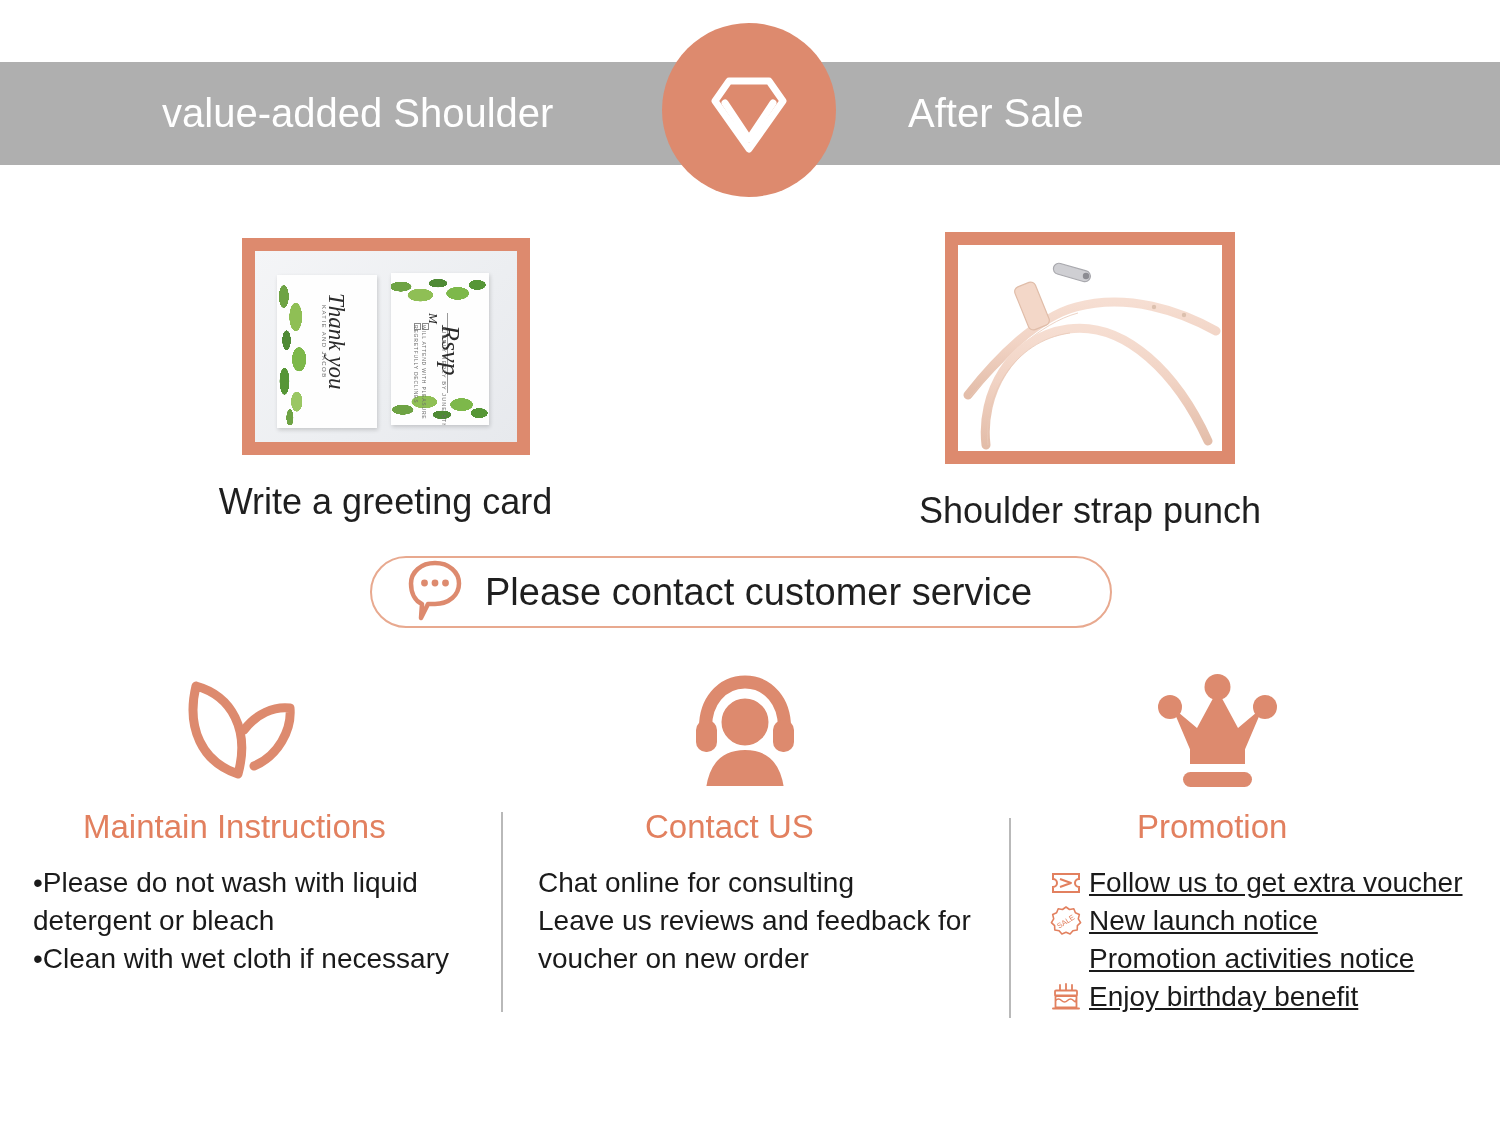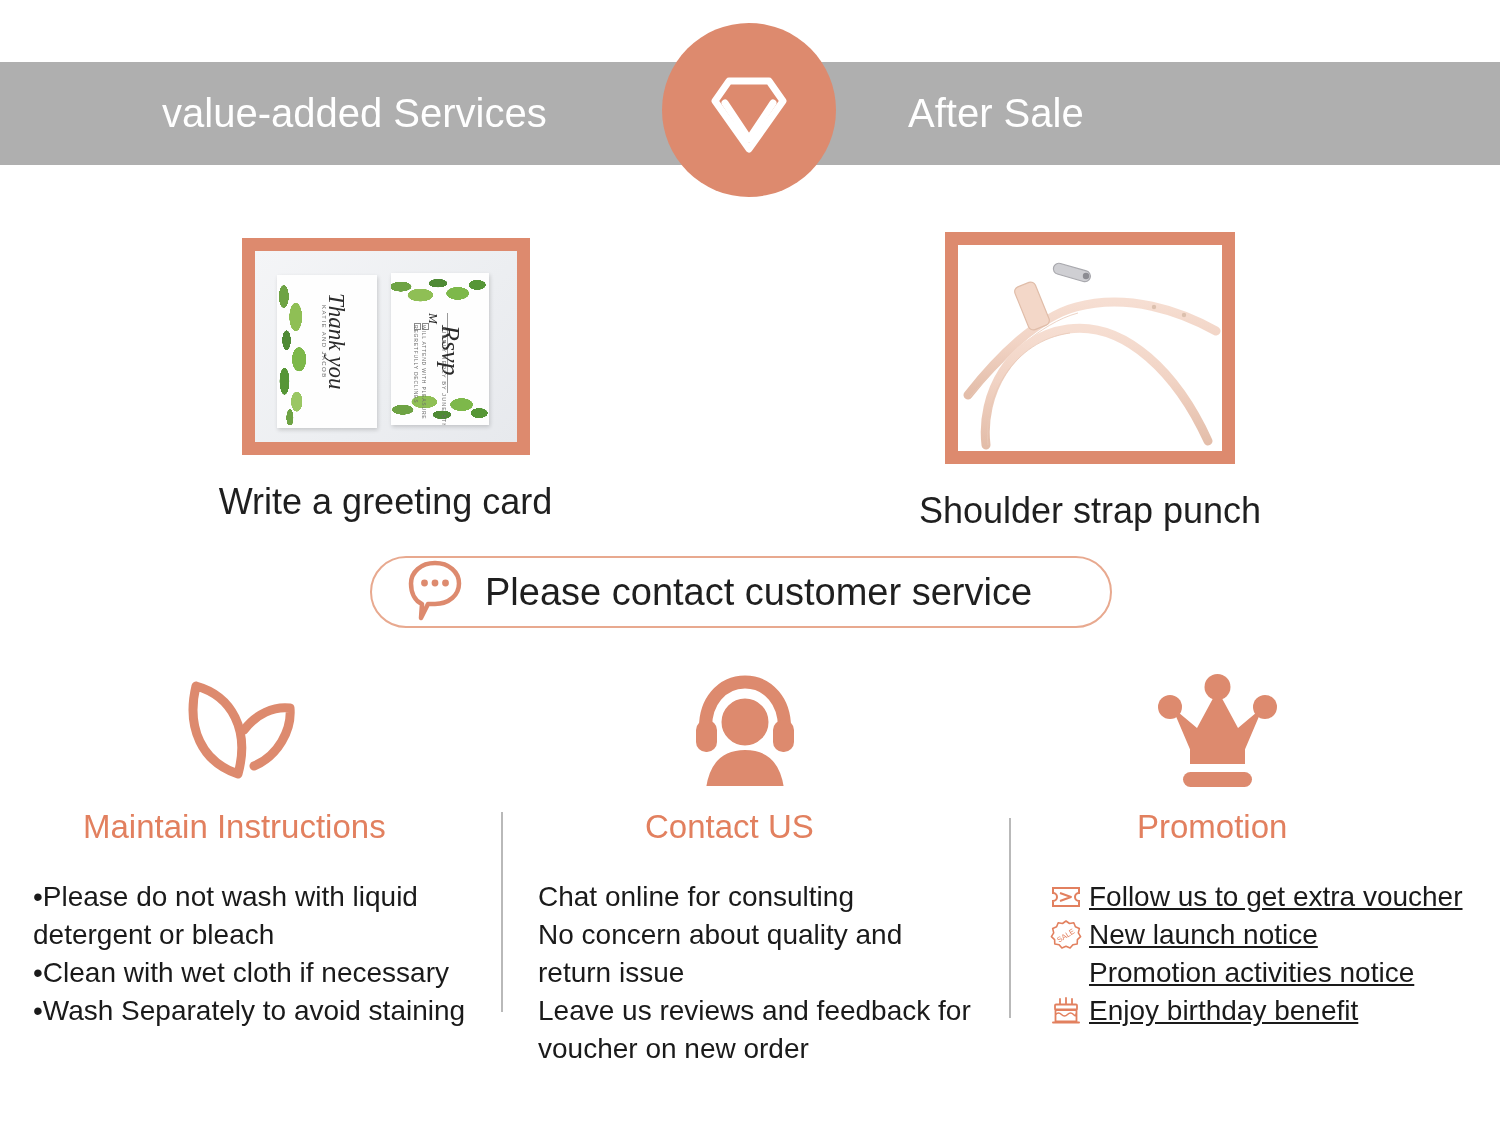--- a/index.html
+++ b/index.html
@@ -177,21 +177,21 @@
   .col-icon { height: 130px; display: flex; align-items: center; justify-content: center; }
   #col-maintain .col-icon { justify-content: flex-start; padding-left: 165px; }
   #col-contact  .col-icon { justify-content: flex-start; padding-left: 190px; }
   #col-member   .col-icon { justify-content: flex-start; padding-left: 125px; }
 
   .col-title {
     font-size: 33px;
     color: #e2805f;
     text-align: center;
     margin-top: 12px;
-    margin-bottom: 32px;
+    margin-bottom: 18px;
     white-space: nowrap;
   }
   #col-maintain .col-title { text-align: left; padding-left: 68px; }
   #col-contact  .col-title { text-align: left; padding-left: 145px; }
   #col-member   .col-title { text-align: left; padding-left: 112px; }
 
   .bullets { font-size: 28px; line-height: 1.36; color: #1a1a1a; }
   #col-maintain .bullets { padding-left: 18px; }
   #col-contact  .bullets { padding-left: 38px; }
   .bullets .line { white-space: normal; }
@@ -214,21 +214,21 @@
     width: 2px;
     background: #b9b9b9;
   }
   #divider-1 { left: 501px;  top: 812px; height: 200px; }
   #divider-2 { left: 1009px; top: 818px; height: 200px; }
 </style>
 </head>
 <body>
 
 <div class="banner">
-  <div class="banner-label left">value-added Services</div>
+  <div class="banner-label left">value-added Shoulder</div>
   <div class="banner-label right">After Sale</div>
 </div>
 
 <div class="logo">
   <span>
     <svg width="112" height="112" viewBox="0 0 112 112" fill="none">
       <path d="M22 44 L36 24 L76 24 L90 44 L56 92 Z" stroke="#ffffff" stroke-width="7" stroke-linejoin="round" fill="none"></path>
       <path d="M32 46 L56 82 L80 46" stroke="#ffffff" stroke-width="7" stroke-linejoin="round" stroke-linecap="round" fill="none"></path>
     </svg>
   </span>
@@ -306,38 +306,36 @@
     <div class="col-icon">
       <svg width="120" height="115" viewBox="0 0 120 115" fill="none">
         <path d="M16 12 C 52 22, 70 56, 58 100 C 22 88, 6 54, 16 12 Z" stroke="#dd8a6e" stroke-width="9" fill="none" stroke-linejoin="round"></path>
         <path d="M64 56 C 76 40, 94 32, 110 34 C 112 56, 98 82, 74 92" stroke="#dd8a6e" stroke-width="9" fill="none" stroke-linejoin="round" stroke-linecap="round"></path>
       </svg>
     </div>
     <div class="col-title">Maintain Instructions</div>
     <div class="bullets">
       <div class="line">•Please do not wash with liquid detergent or bleach</div>
       <div class="line">•Clean with wet cloth if necessary</div>
-      <div class="line">•Wash Separately to avoid staining</div>
     </div>
   </div>
 
   <div class="col" id="col-contact">
     <div class="col-icon">
       <svg width="110" height="115" viewBox="0 0 110 115" fill="none">
         <path d="M16 62 C 12 26, 34 8, 55 8 C 76 8, 98 26, 94 62" stroke="#dd8a6e" stroke-width="13" fill="none" stroke-linecap="round"></path>
         <rect x="6" y="46" width="21" height="32" rx="10" fill="#dd8a6e"></rect>
         <rect x="83" y="46" width="21" height="32" rx="10" fill="#dd8a6e"></rect>
         <circle cx="55" cy="48" r="26" fill="#dd8a6e" stroke="#ffffff" stroke-width="5"></circle>
         <path d="M14 114 C 18 86, 33 74, 55 74 C 77 74, 92 86, 96 114 Z" fill="#dd8a6e" stroke="#ffffff" stroke-width="4"></path>
       </svg>
     </div>
     <div class="col-title">Contact US</div>
     <div class="bullets">
       <div class="line">Chat online for consulting</div>
-      <div class="line">No concern about quality and return issue</div>
       <div class="line">Leave us reviews and feedback for voucher on new order</div>
     </div>
   </div>
 
   <div class="col" id="col-member">
     <div class="col-icon">
       <svg width="135" height="118" viewBox="0 0 135 118" fill="none">
         <path d="M22 35 L42 82 L93 82 L113 35 L88 56 L67.5 18 L47 56 Z" fill="#dd8a6e"></path>
         <rect x="40" y="76" width="55" height="16" fill="#dd8a6e"></rect>
         <circle cx="67.5" cy="15" r="13" fill="#dd8a6e"></circle>

